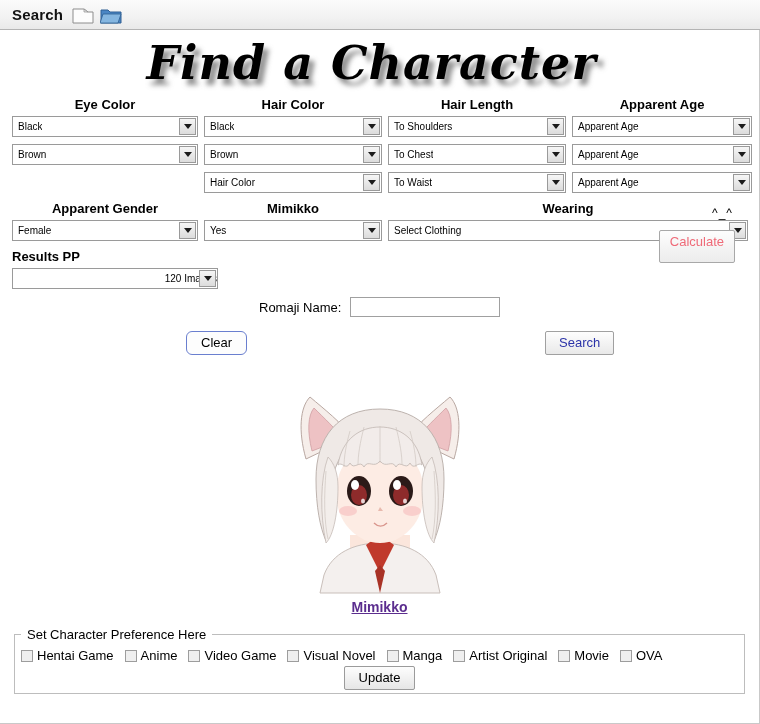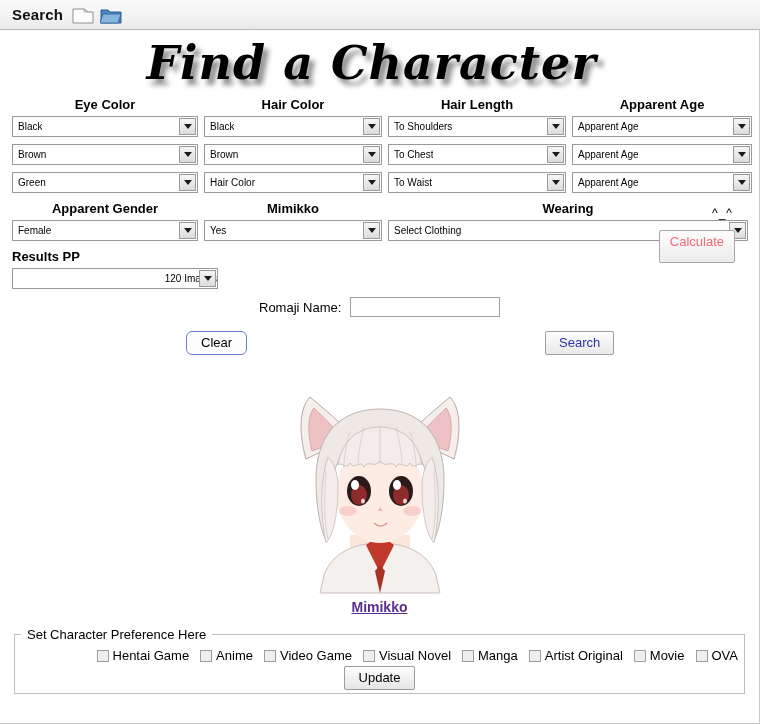--- a/index.html
+++ b/index.html
@@ -255,21 +255,21 @@
     padding: 4px 6px 8px;
     box-sizing: border-box;
   }
   #pref-legend {
     font-size: 13px;
     padding: 0 6px;
     color: #000;
   }
   #pref-boxes {
     display: flex;
-    justify-content: flex-end;
+    justify-content: flex-start;
     align-items: center;
     gap: 11px;
     margin-top: 2px;
     flex-wrap: nowrap;
   }
   .pref-item {
     display: flex;
     align-items: center;
     gap: 4px;
     font-size: 13px;
@@ -345,24 +345,20 @@
     <div class="field-row">
       <div class="col w-eye">
         <div class="sel">
           <span class="val">Black</span>
           <span class="arrow"></span>
         </div>
         <div class="sel">
           <span class="val">Brown</span>
           <span class="arrow"></span>
         </div>
-        <div class="sel">
-          <span class="val">Green</span>
-          <span class="arrow"></span>
-        </div>
       </div>
 
       <div class="col w-hair">
         <div class="sel">
           <span class="val">Black</span>
           <span class="arrow"></span>
         </div>
         <div class="sel">
           <span class="val">Brown</span>
           <span class="arrow"></span>

